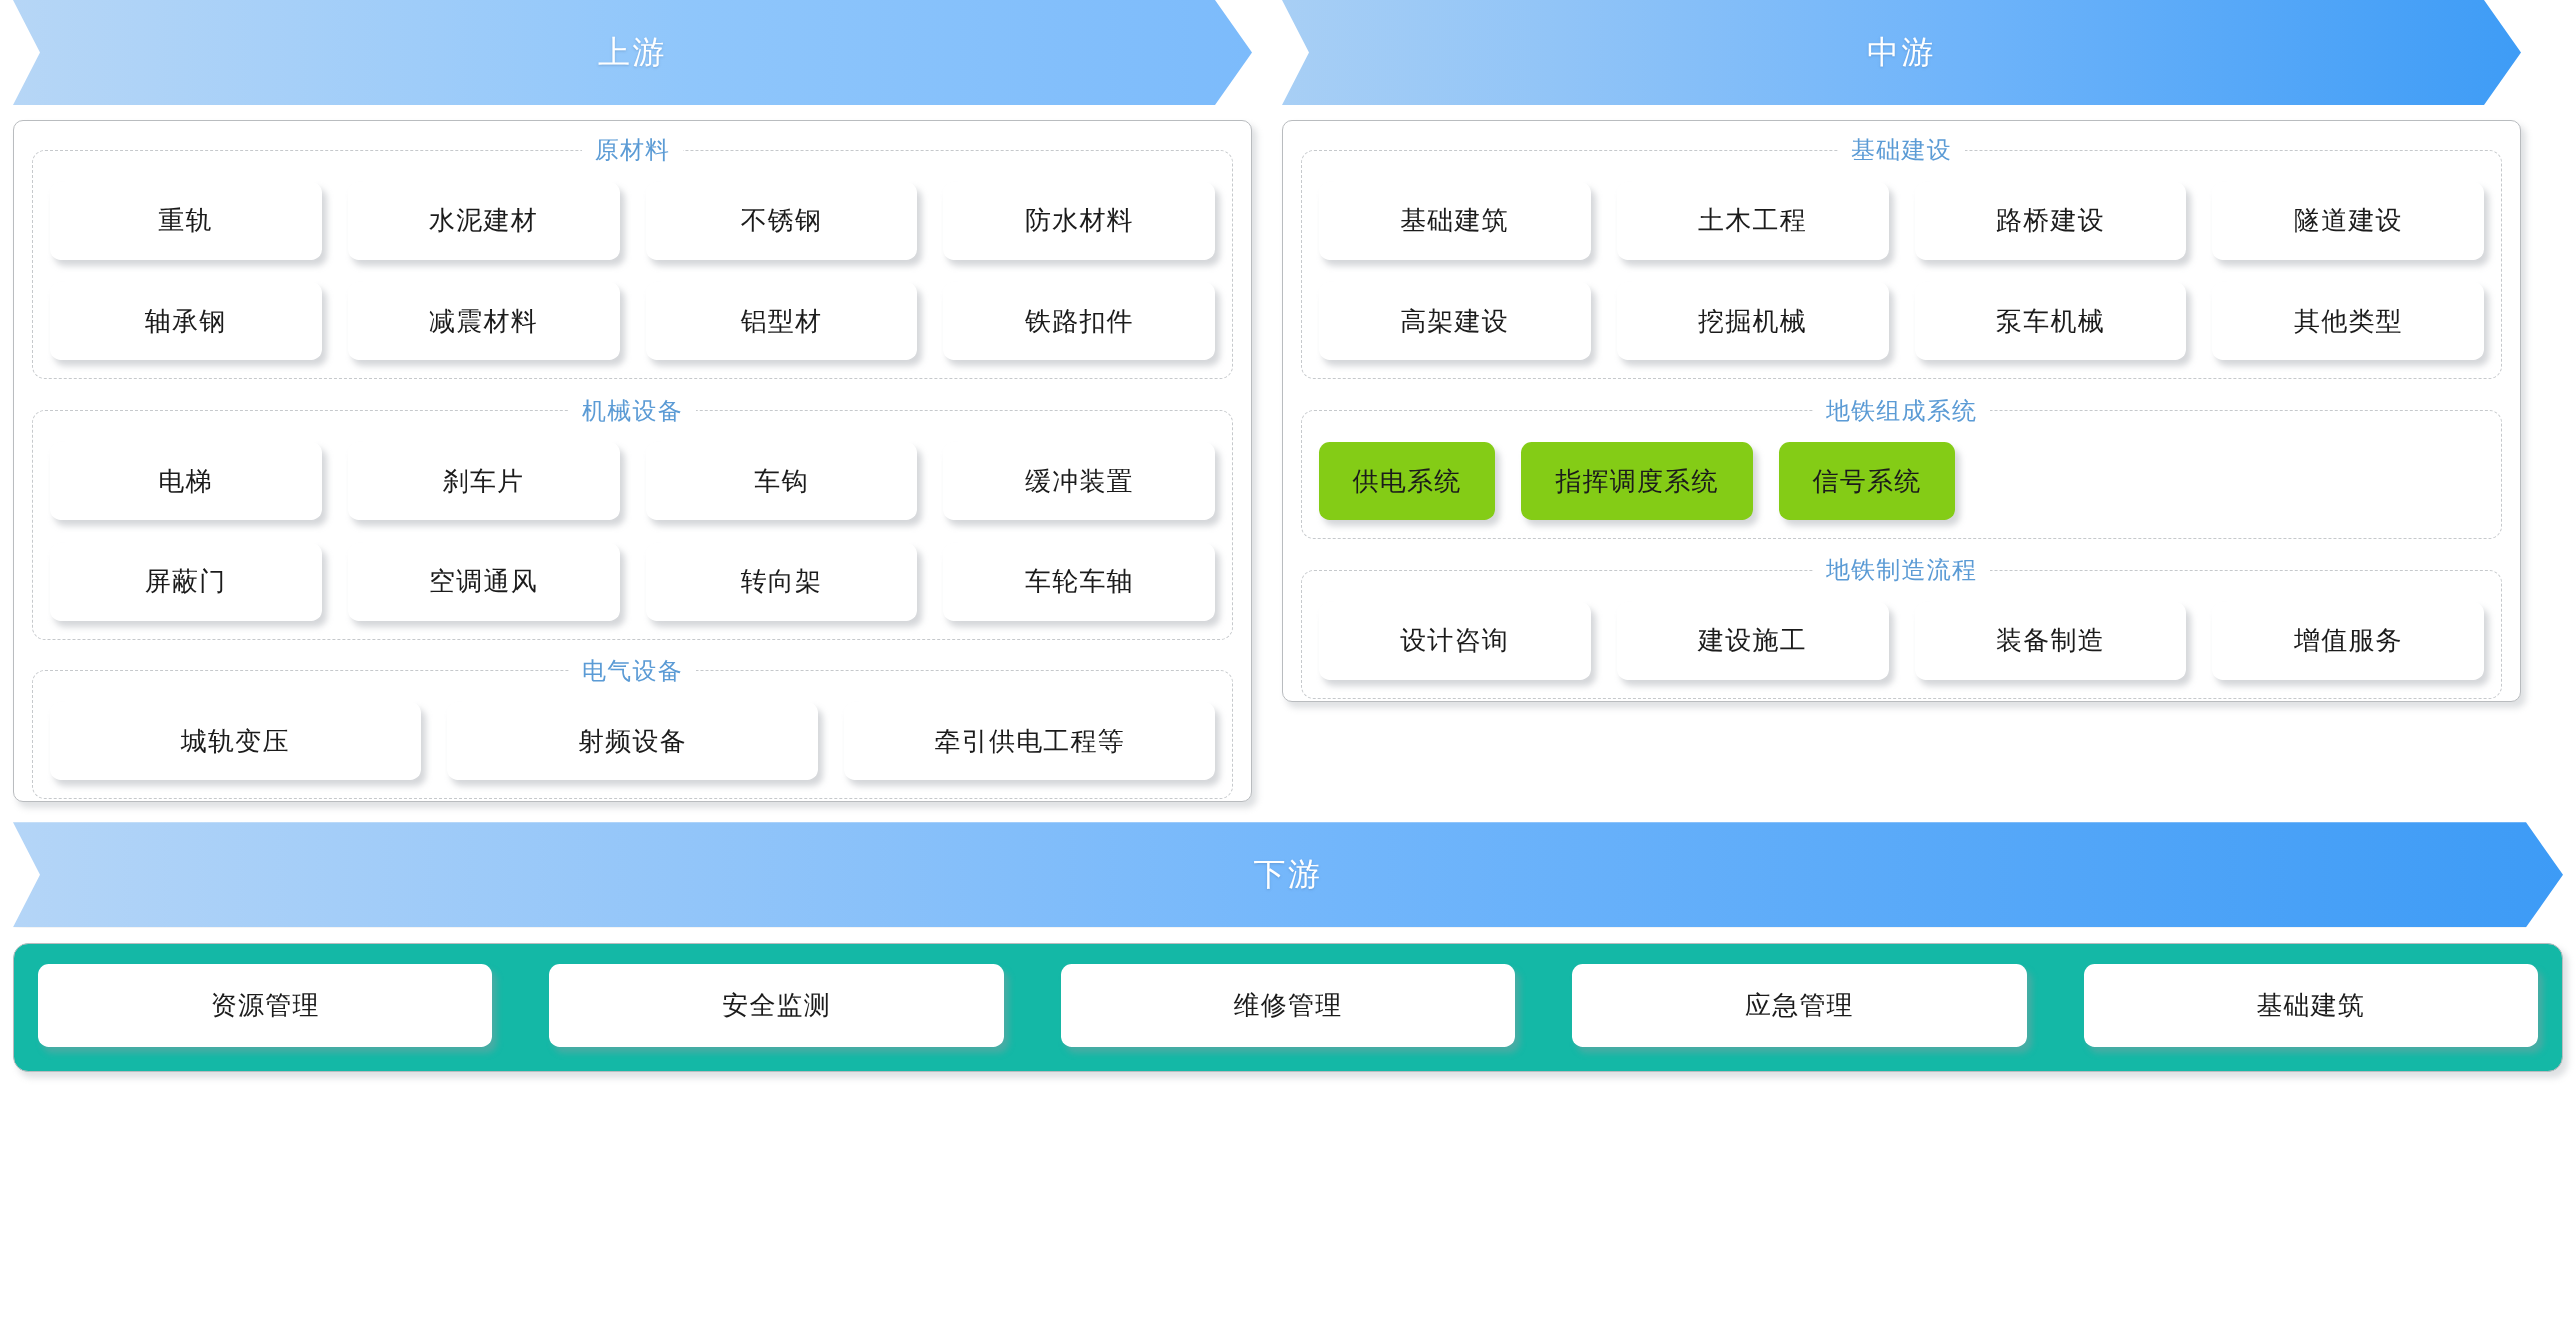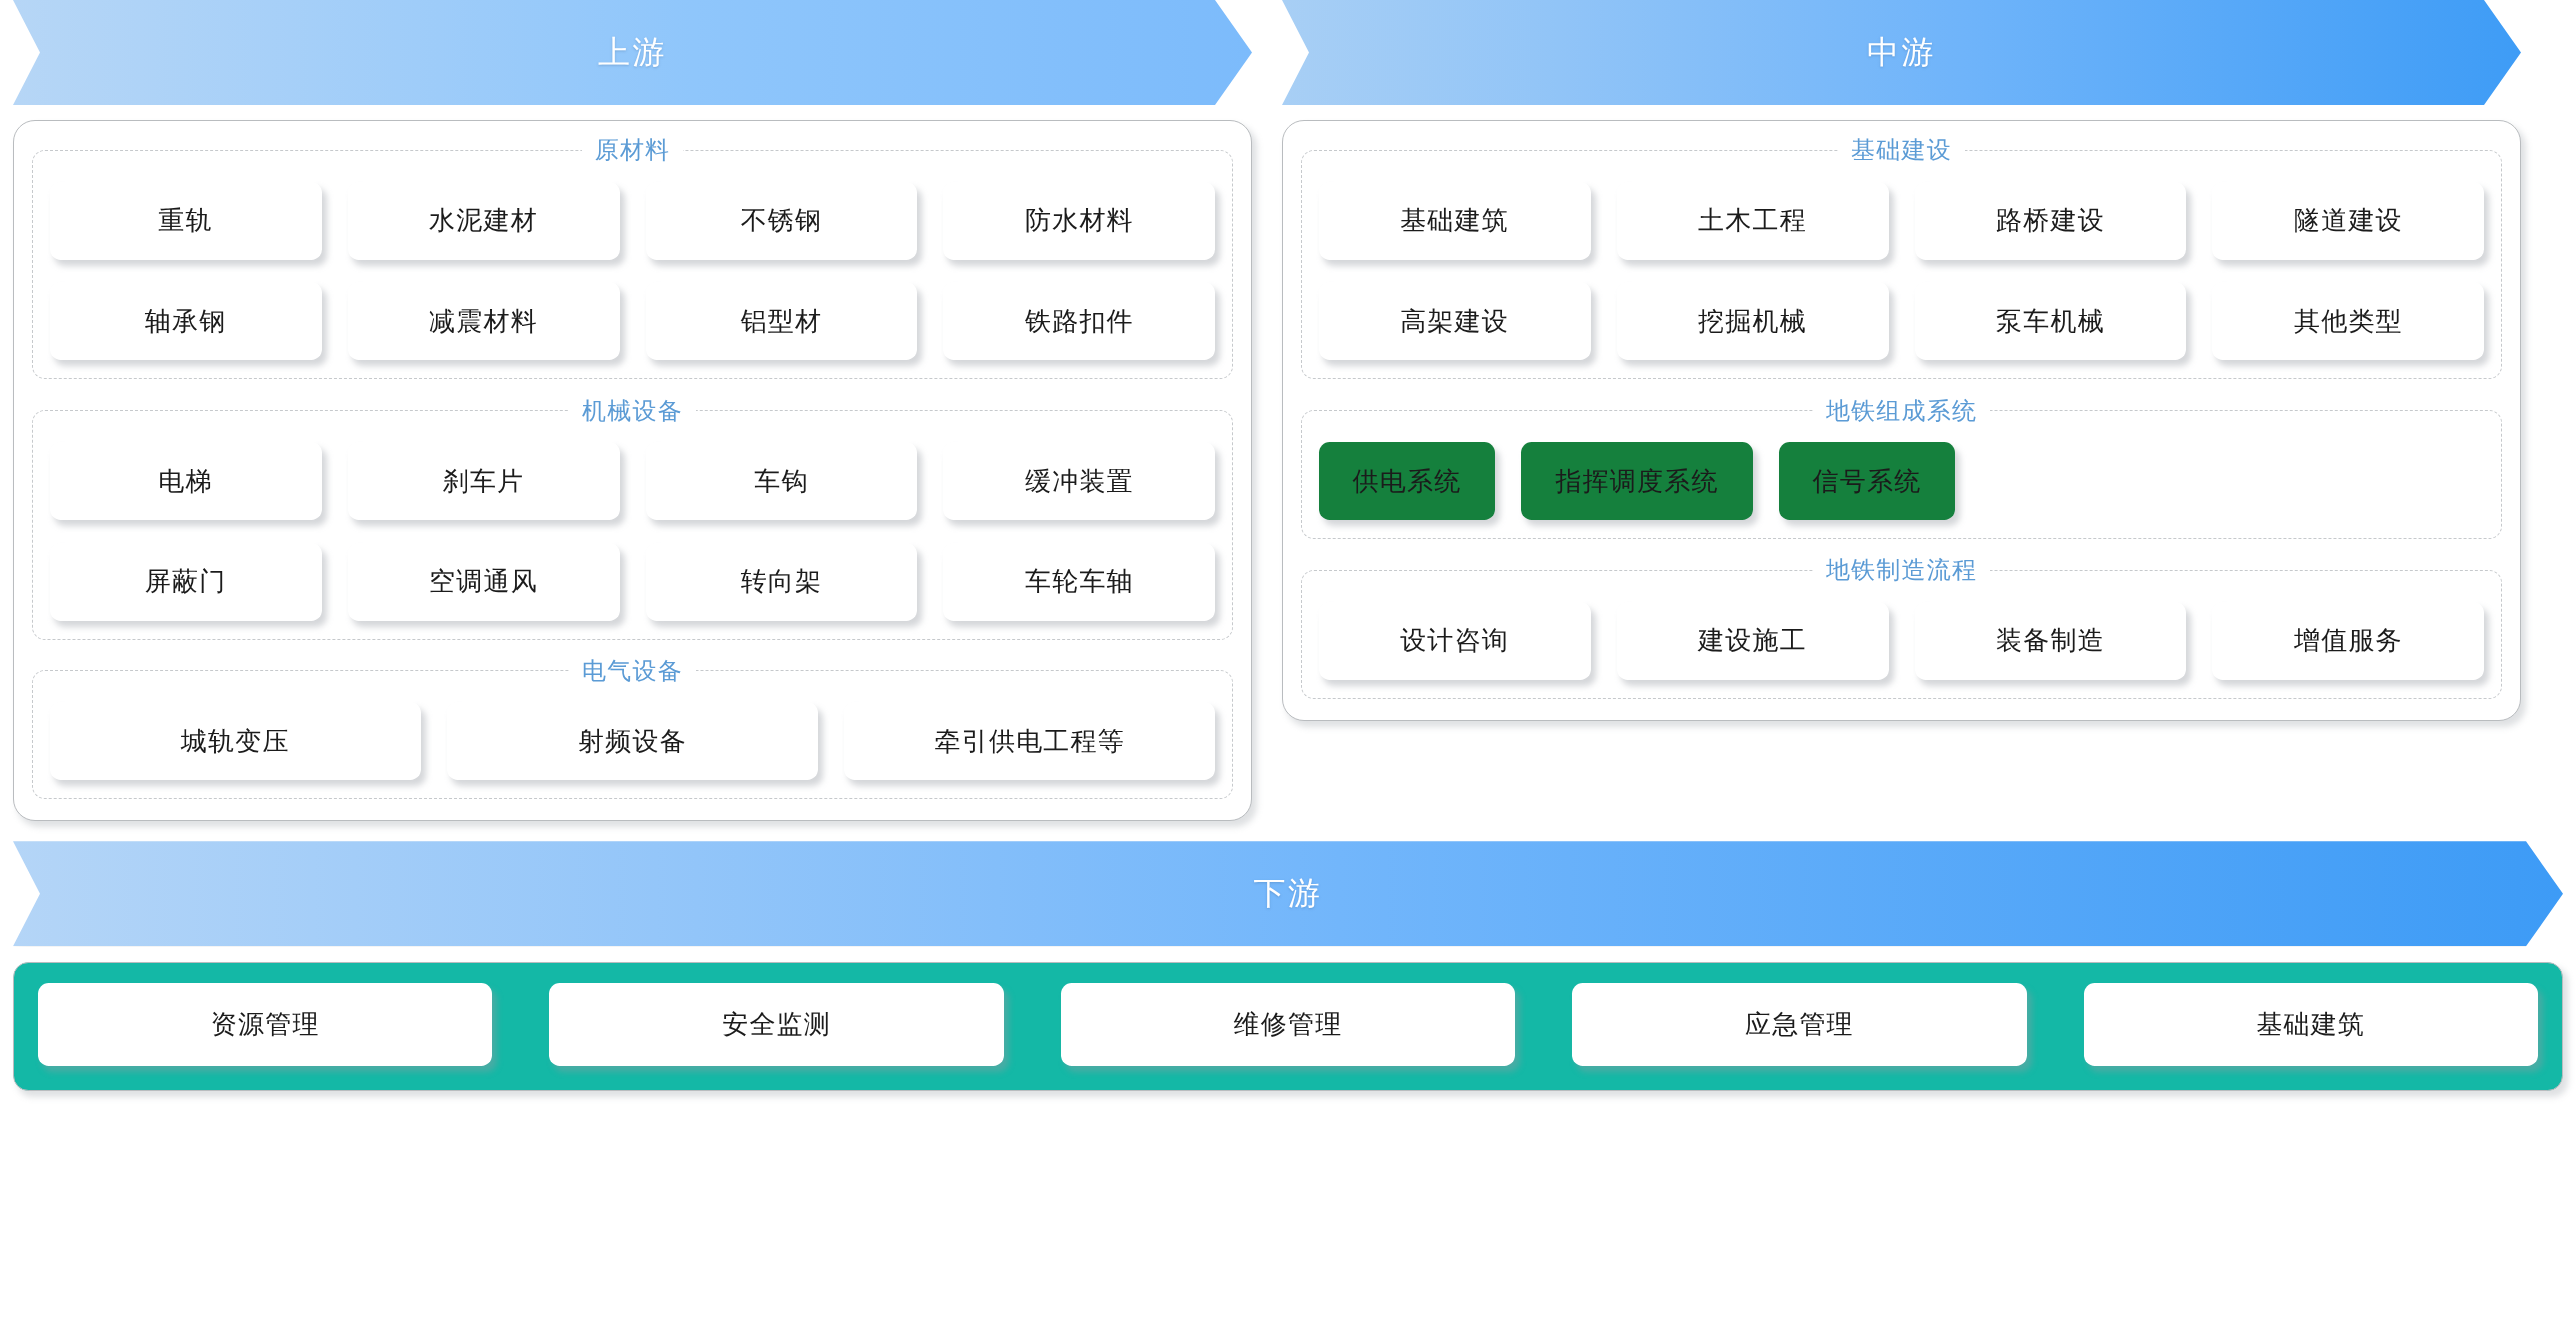--- a/index.html
+++ b/index.html
@@ -58,24 +58,24 @@
     display: flex;
     gap: 30px;
     padding: 0 13px;
   }
   .banner-slot { width: 1239px; }
 
   
   .panel {
     margin-top: 15.4px;
     border: 1.2px solid #b9bcbf;
-    border-radius: 22px;
+    border-radius: 10px;
     background: #ffffff;
     box-shadow: 4.1px 5.3px 6px rgba(150,155,162,0.30);
-    padding: 13px 18px 21px 18px;
+    padding: 13px 18px 2px 18px;
   }
   .panel-down {
     margin-top: 15.4px;
     border: 1.2px solid #b9bcbf;
     border-radius: 15.4px;
     background: #14b8a6;
     box-shadow: 4.1px 5.3px 6px rgba(150,155,162,0.30);
     padding: 20px 24px 24px 24px;
   }
 
@@ -113,21 +113,21 @@
     background: #ffffff;
     border-radius: 10.7px;
     box-shadow: 4.7px 6px 6.5px rgba(150,155,162,0.40);
     font-size: 26px;
     color: #1b1b1b;
     letter-spacing: 1.2px;
     white-space: nowrap;
     padding: 0 9.5px;
   }
   .chip.blue {
-    background: #15803d;
+    background: #84cc16;
   }
   .chip.fixed { flex: 0 0 auto; padding: 0 34px; }
 
   
   .row-down { display: flex; gap: 57px; justify-content: space-between; }
   .row-down .chip { flex: 1 1 0; min-height: 83px; }
 </style>
 </head>
 <body>
 

